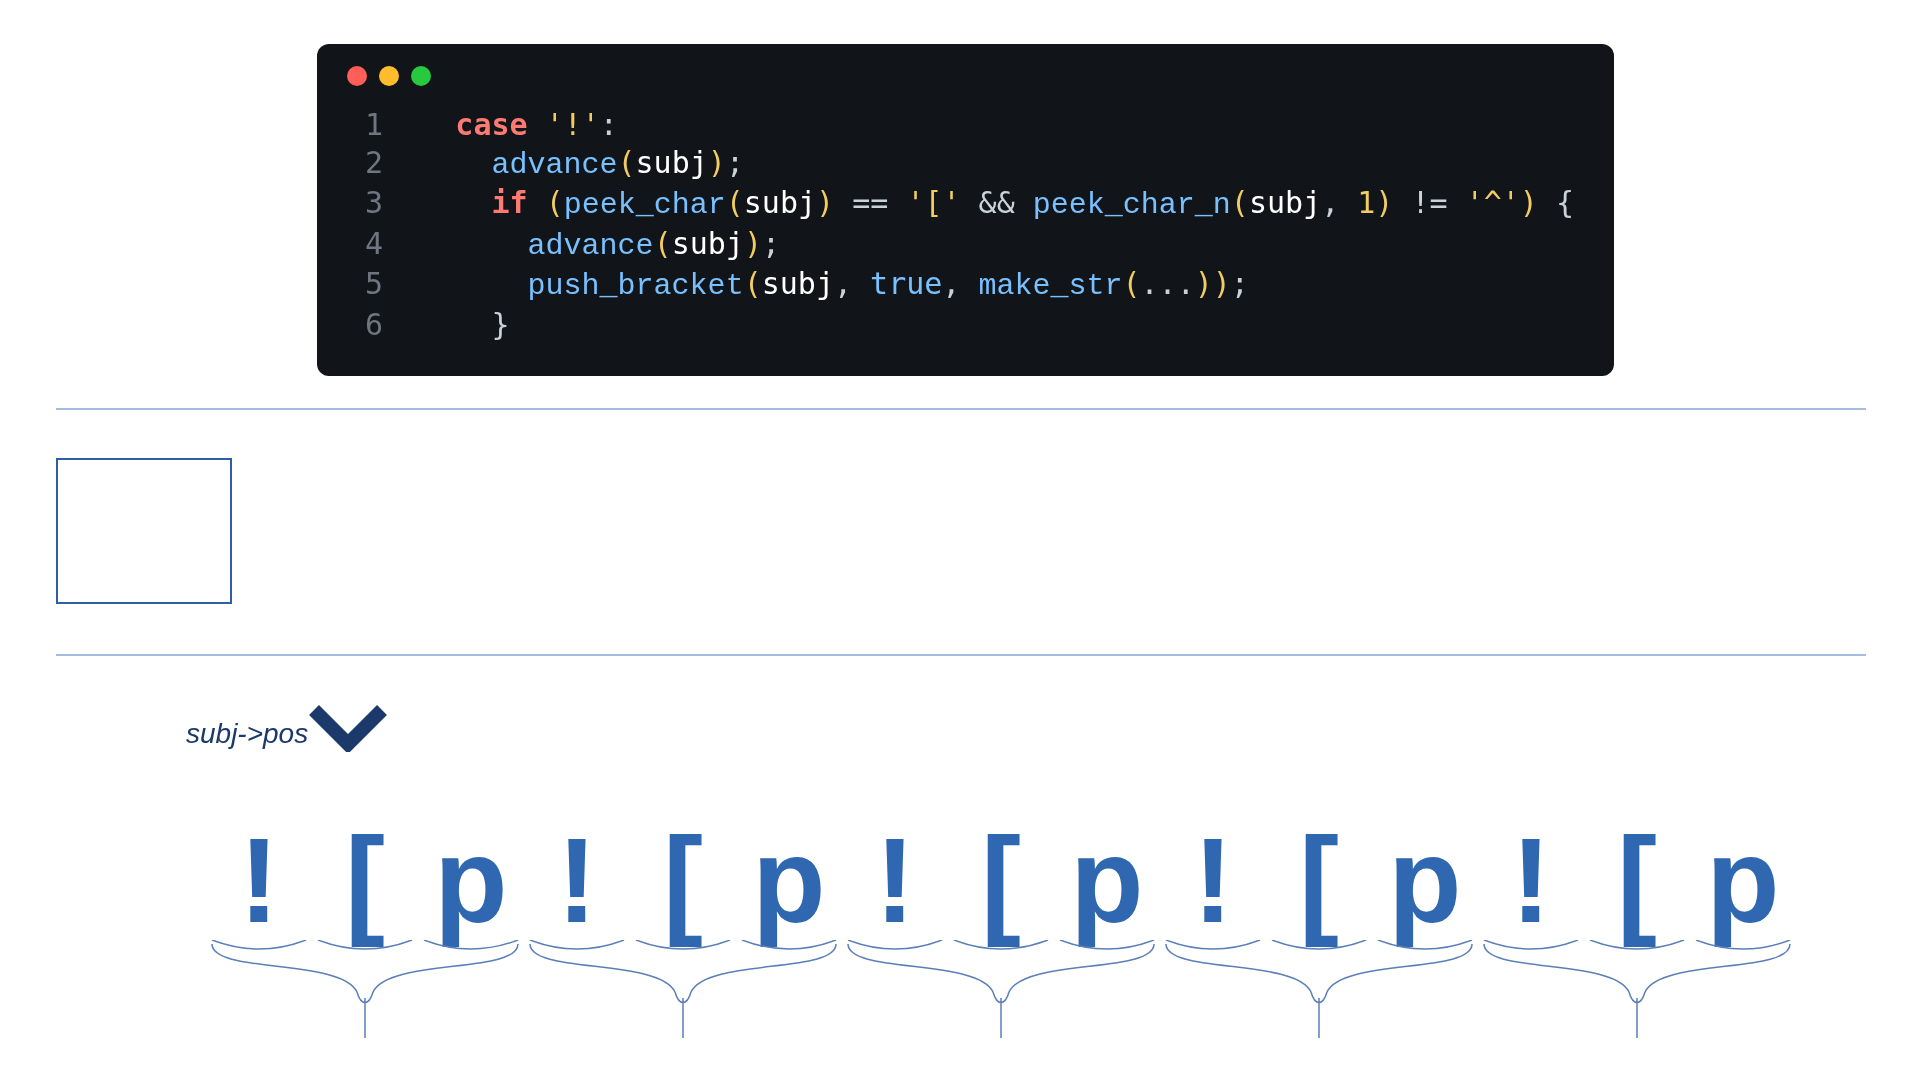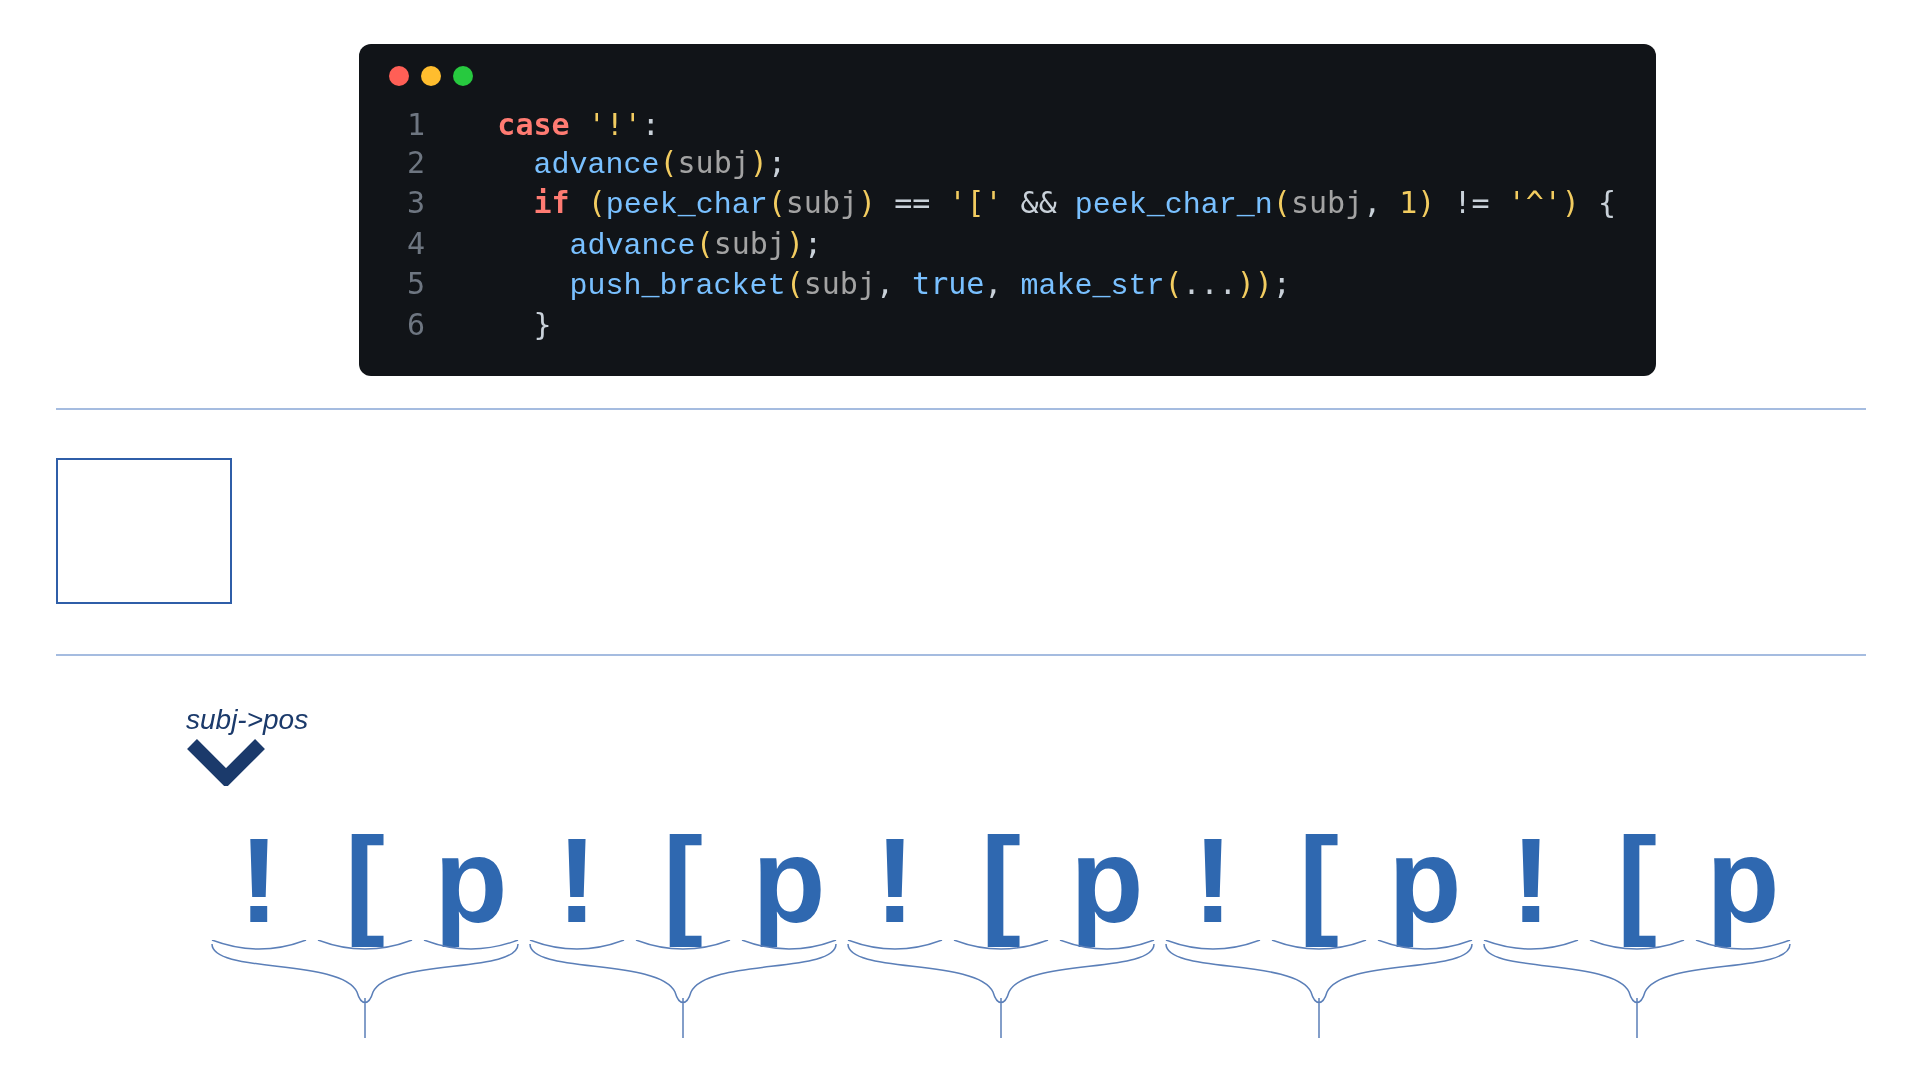--- a/index.html
+++ b/index.html
@@ -15,42 +15,41 @@
   
   .code-window {
     position: absolute;
     left: 317px;
     top: 44px;
     width: 1297px;
     height: 332px;
     background: #111418;
     border-radius: 12px;
     padding: 22px 30px 20px 30px;
-    margin-left: 42px;
   }
   .traffic-dots { display:flex; gap:12px; margin-bottom:20px; }
   .dot { width:20px; height:20px; border-radius:50%; }
   .dot-red { background:#ff5f56; }
   .dot-yellow { background:#ffbd2e; }
   .dot-green { background:#27c93f; }
 
   .code-body {
     font-family: "SF Mono", Menlo, Consolas, monospace;
     font-size: 30px;
     line-height: 1.25;
     white-space: pre;
     color: #d0d0d0;
   }
   .ln { color:#6e7681; display:inline-block; width:2ch; text-align:right; margin-right:2ch; }
   .kw { color:#ff7b72; font-weight:600; }
   .fn { color:#79c0ff;font-family:Liberation Mono, monospace; }
   .str { color:#f2cc60; }
   .num { color:#f2cc60; }
   .par { color:#f2cc60; }
-  .id { color:#a3a3a3; }
+  .id { color:#ffffff; }
   .pun { color:#c9d1d9; }
   .bool { color:#79c0ff;text-align:right; }
 
   
   .hr {
     position:absolute;
     left:56px;
     width:1810px;
     height:2px;
     background:#a5bce0;
@@ -68,22 +67,22 @@
     border:2px solid #2f5ea8;
     background:#fff;
   }
 
   
   .pointer {
     position:absolute;
     left:186px;
     top:704px;
     display:flex;
-    flex-direction:column;
-    align-items:flex-start;
+    flex-direction:row;
+    align-items:flex-end;
     color:#1b3a6b;
   }
   .pointer-label {
     font-style:italic;
     font-size:28px;
     font-weight:500;
     margin-bottom:2px;
     white-space:nowrap;
   }
 

